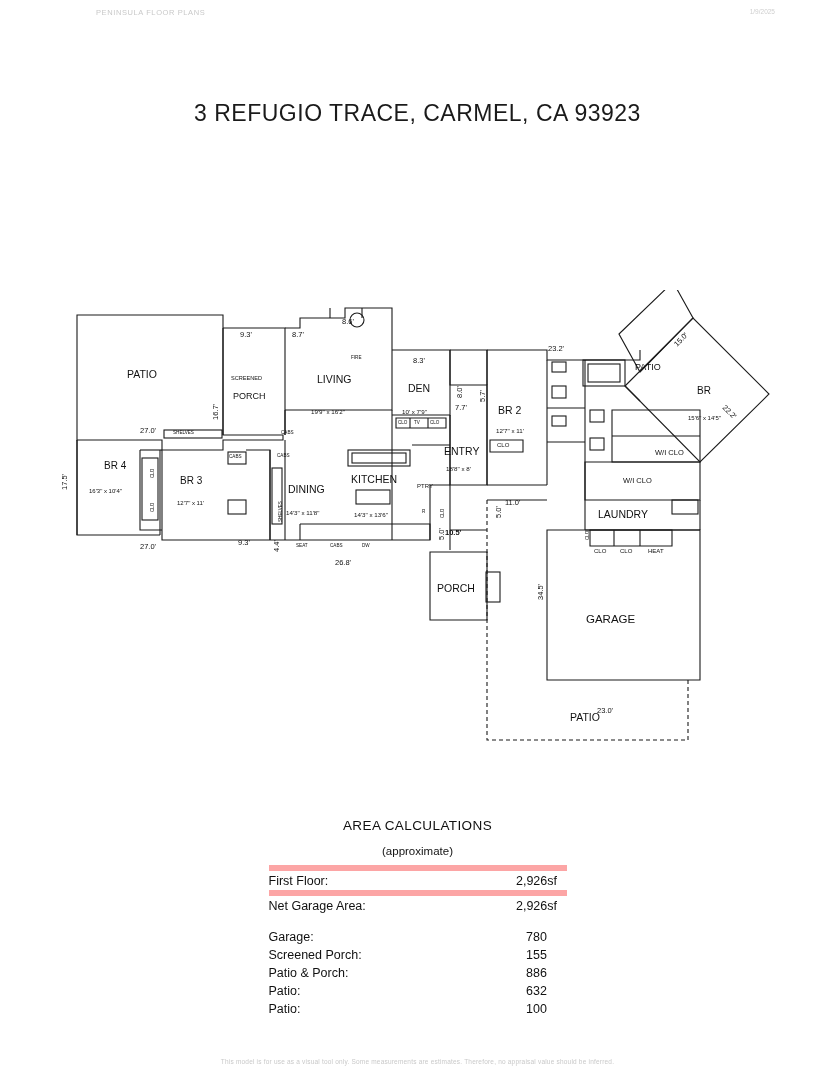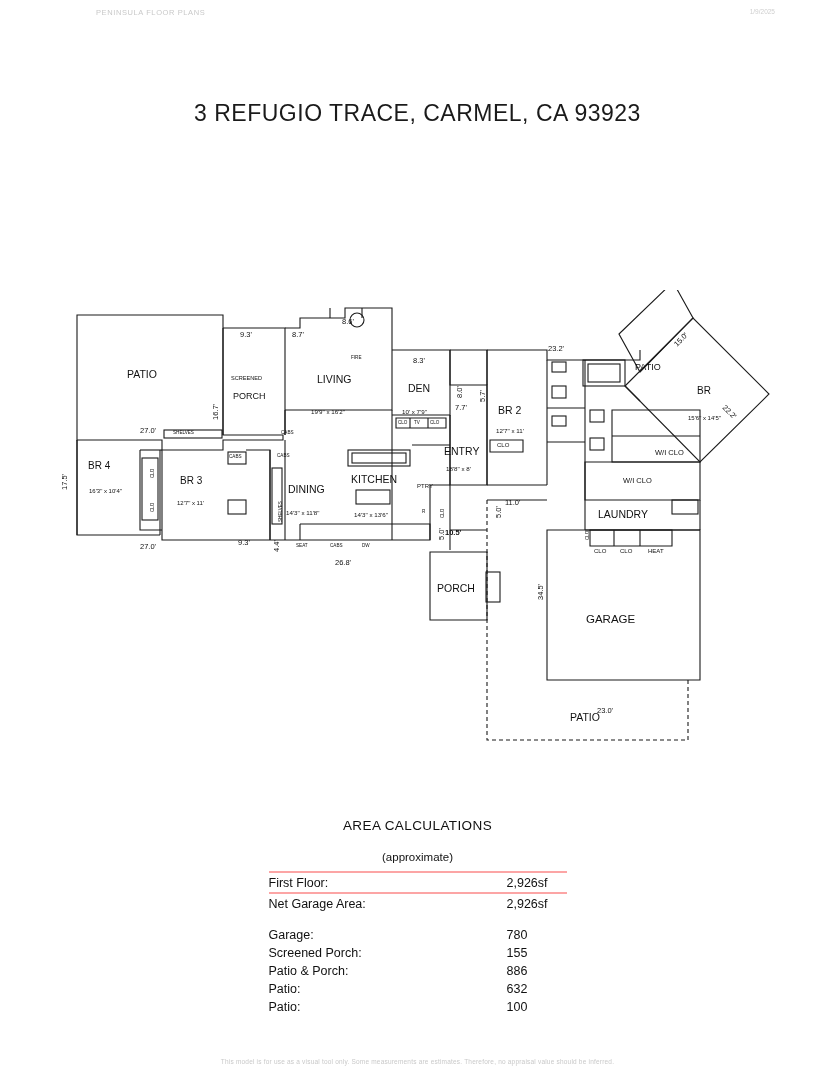--- a/index.html
+++ b/index.html
@@ -30,26 +30,26 @@
   .lbl.tiny{font-size:5.6px;}
   .lbl.mini{font-size:4.6px;}
   .lbl.sm{font-size:6.6px;}
   .rot90{transform:rotate(-90deg);transform-origin:left top;}
   .rot45{transform:rotate(-45deg);transform-origin:left top;}
   .rotm45{transform:rotate(45deg);transform-origin:left top;}
 
   
   .areas{position:absolute;left:0;right:0;top:818px;}
   .areas .ac-title{text-align:center;font-size:13.5px;letter-spacing:.4px;}
-  .areas .ac-sub{text-align:center;font-size:11.5px;margin-top:18px;}
+  .areas .ac-sub{text-align:center;font-size:11.5px;margin-top:12px;}
   .ac-table{margin:8px auto 0 auto;width:298px;font-size:12.5px;}
   .ac-row{display:flex;justify-content:space-between;line-height:18px;}
-  .ac-row.rule{border-top:2px solid #fca5a5;padding-top:1px;}
+  .ac-row.rule{border-top:6px solid #fca5a5;padding-top:1px;}
   .ac-gap{height:13px;}
-  .ac-val{text-align:left;min-width:60px;}
+  .ac-val{text-align:center;min-width:60px;}
 </style>
 </head>
 <body>
 
 <div class="page">
 
   <div class="hdr-left">PENINSULA FLOOR PLANS</div>
   <div class="hdr-right">1/9/2025</div>
 
   <div class="title">3 REFUGIO TRACE, CARMEL, CA 93923</div>
@@ -169,21 +169,21 @@
     <div class="lbl room" style="left:408px;top:92px;">DEN</div>
     <div class="lbl tiny" style="left:402px;top:118px;font-size:6.2px;">10' x 7'9"</div>
     <div class="lbl mini" style="left:398px;top:130px;">CLO</div>
     <div class="lbl mini" style="left:414px;top:130px;">TV</div>
     <div class="lbl mini" style="left:430px;top:130px;">CLO</div>
 
     <div class="lbl room" style="left:444px;top:155px;">ENTRY</div>
     <div class="lbl tiny" style="left:446px;top:175px;font-size:6.2px;">18'8" x 8'</div>
     <div class="lbl mini" style="left:497px;top:152px;font-size:6px;">CLO</div>
 
-    <div class="lbl" style="left:88px;top:170px;font-size:10px;">BR 4</div>
+    <div class="lbl" style="left:104px;top:170px;font-size:10px;">BR 4</div>
     <div class="lbl tiny" style="left:89px;top:198px;font-size:6px;">16'3" x 10'4"</div>
     <div class="lbl mini rot90" style="left:150px;top:222px;">CLO</div>
     <div class="lbl mini rot90" style="left:150px;top:188px;">CLO</div>
 
     <div class="lbl" style="left:180px;top:185px;font-size:10px;">BR 3</div>
     <div class="lbl tiny" style="left:177px;top:210px;font-size:6px;">12'7" x 11'</div>
     <div class="lbl mini" style="left:229px;top:164px;">CABS</div>
     <div class="lbl mini rot90" style="left:278px;top:232px;">SHELVES</div>
     <div class="lbl mini" style="left:173px;top:140px;">SHELVES</div>
     <div class="lbl mini" style="left:281px;top:140px;">CABS</div>

